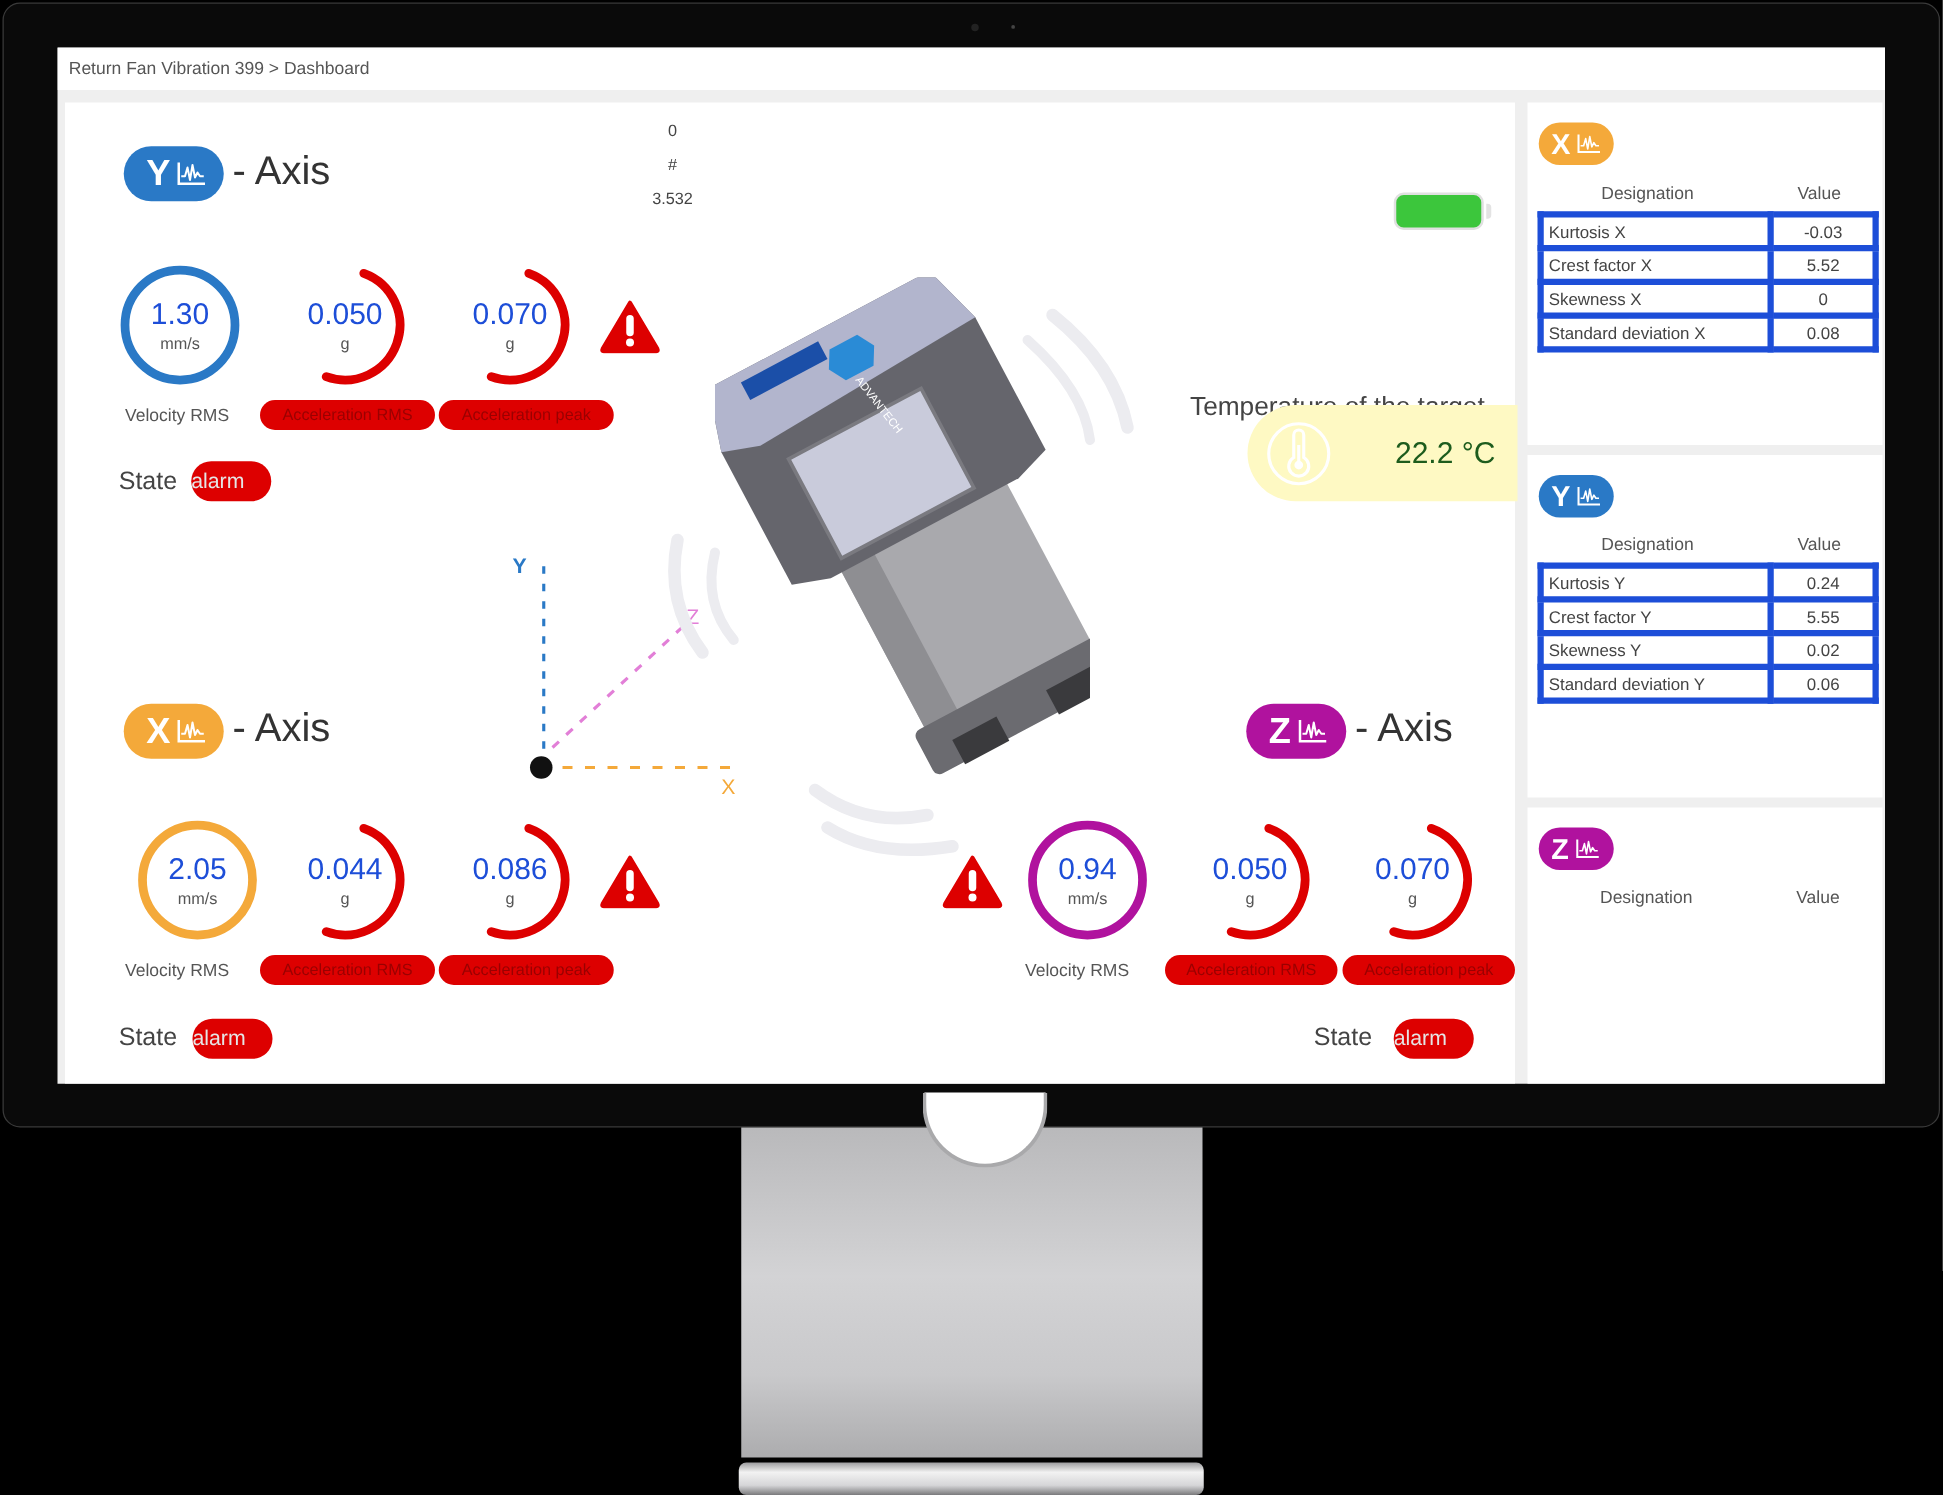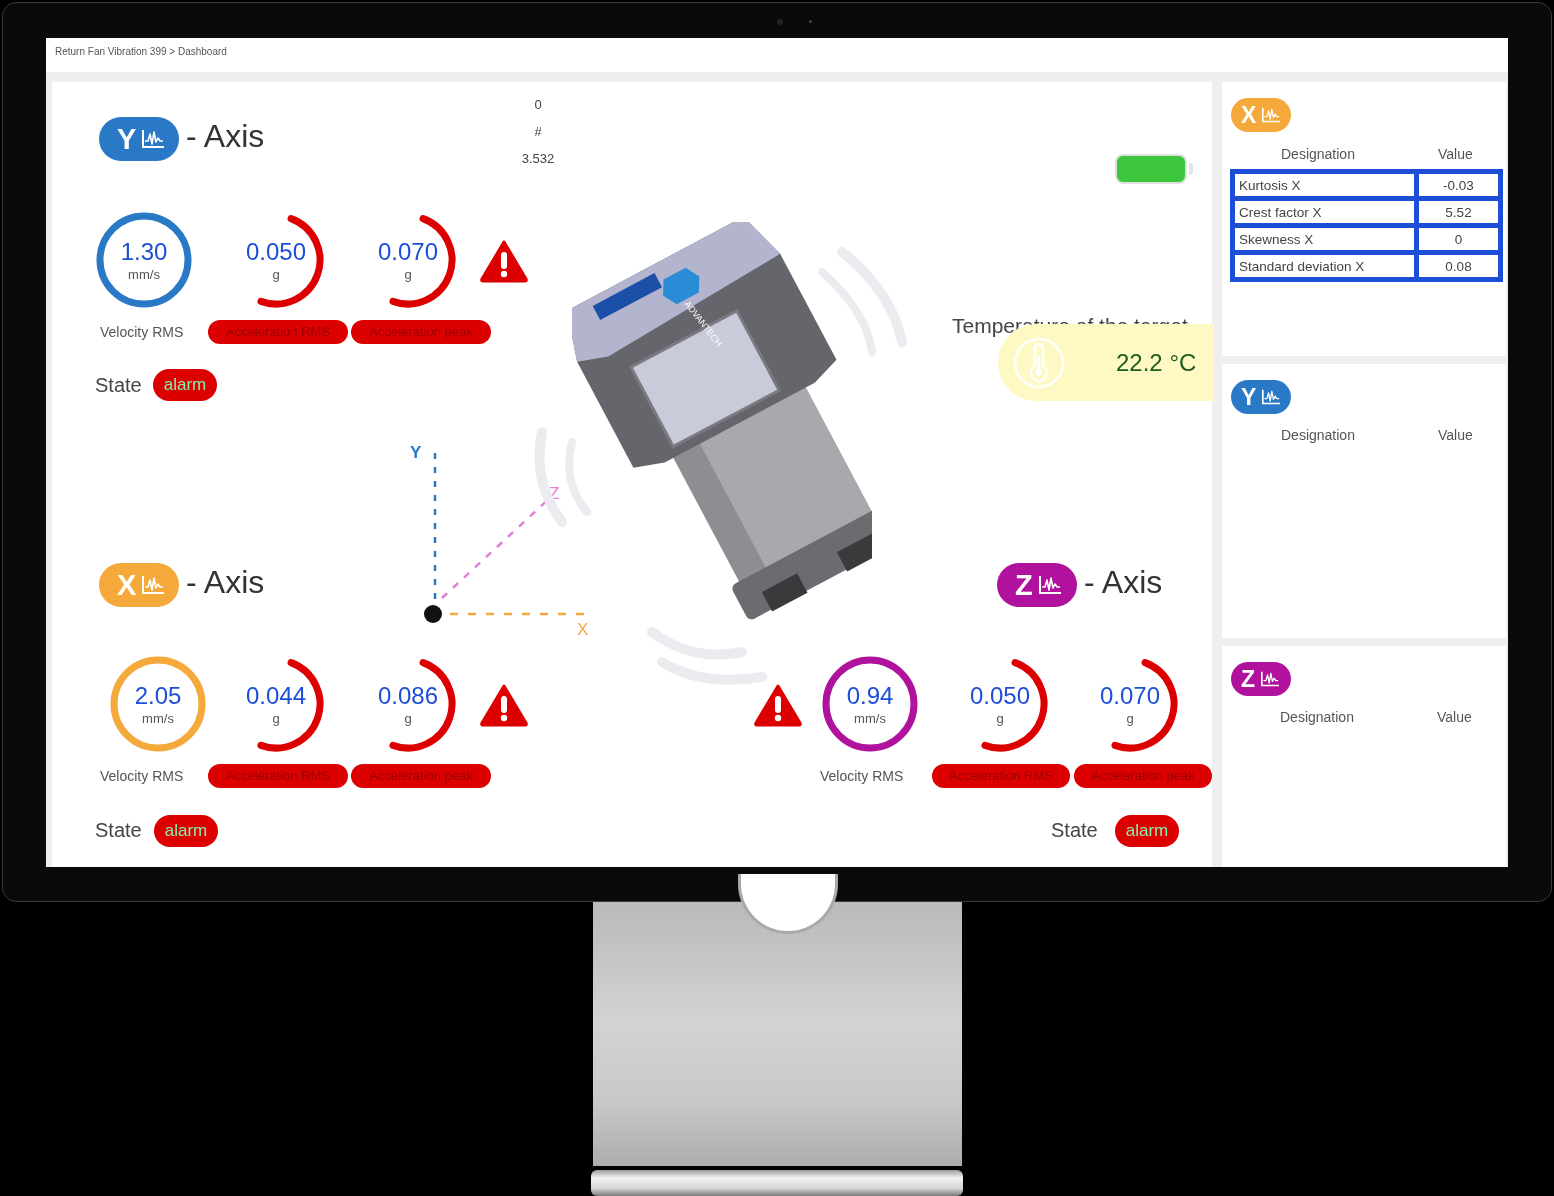--- a/index.html
+++ b/index.html
@@ -12,21 +12,21 @@
   .camera-dot { position: absolute; left: 806px; top: 17px; width: 3px; height: 3px; border-radius: 50%; background: #444; }
   .stand { position: absolute; left: 593px; top: 902px; width: 369px; height: 264px;
            background: linear-gradient(180deg,#b9b9bb 0%,#d3d3d5 45%,#c9c9cb 75%,#acacae 100%); }
   .stand-hole { position: absolute; left: 145px; top: -28px; width: 100px; height: 60px; border-radius: 0 0 50px 50px; background: #fff; border: 3px solid #a9a9ab; border-top: none; }
   .stand-foot { position: absolute; left: 591px; top: 1170px; width: 372px; height: 26px; border-radius: 6px;
                 background: linear-gradient(180deg,#9c9c9e 0%,#f2f2f2 30%,#d6d6d8 70%,#7a7a7c 100%); }
 
   
   .screen { position: absolute; left: 46px; top: 38px; width: 1462px; height: 829px; background: #efefef; overflow: hidden; }
   .topbar { position: absolute; left: 0; top: 0; width: 1462px; height: 34px; background: #fff; }
-  .breadcrumb { position: absolute; left: 9px; top: 8px; font-size: 10px; color: #555; }
+  .breadcrumb { position: absolute; left: 9px; top: 8px; font-size: 14px; color: #555; }
 
   .main-panel { position: absolute; left: 6px; top: 44px; width: 1160px; height: 785px; background: #fff; }
   .side-panel { position: absolute; left: 1176px; width: 284px; background: #fff; }
   .sp-x { top: 44px; height: 274px; }
   .sp-y { top: 326px; height: 274px; }
   .sp-z { top: 608px; height: 221px; }
 
   
   .badge { position: absolute; height: 44px; border-radius: 22px; color: #fff; display: flex; align-items: center; padding-left: 18px; gap: 4px; }
   .badge .letter { font-size: 29px; font-weight: bold; line-height: 1; }
@@ -37,21 +37,21 @@
   .axis-title { position: absolute; font-size: 32px; color: #333; }
 
   
   .gauge { position: absolute; width: 100px; height: 100px; }
   .gauge svg { position: absolute; left: 0; top: 0; }
   .gauge .val { position: absolute; left: 0; top: 28px; width: 100px; text-align: center; font-size: 24px; color: #1d4ed8; }
   .gauge .unit { position: absolute; left: 0; top: 57px; width: 100px; text-align: center; font-size: 13px; color: #555; }
   .gauge-label { position: absolute; font-size: 14px; color: #555; }
   .pill { position: absolute; height: 24px; border-radius: 12px; background: #dd0000; color: #9a0000; font-size: 13px; text-align: center; line-height: 24px; white-space: nowrap; overflow: hidden; }
   .state-label { position: absolute; font-size: 20px; color: #444; }
-  .state-pill { position: absolute; width: 64px; height: 32px; border-radius: 16px; background: #dd0000; color: #86efac; font-size: 17px; text-align: center; line-height: 32px; }
+  .state-pill { position: absolute; width: 64px; height: 32px; border-radius: 16px; background: #dd0000; color: #e5e5e5; font-size: 17px; line-height: 32px; }
   .warn { position: absolute; width: 50px; height: 44px; }
 
   
   .counter { position: absolute; left: 466px; width: 40px; text-align: center; font-size: 13px; color: #444; }
 
   .battery { position: absolute; left: 1063px; top: 72px; width: 72px; height: 30px; border-radius: 8px; border: 2px solid #e0e0e0; background: #3cc63c; }
   .battery-tip { position: absolute; left: 1137px; top: 81px; width: 4px; height: 12px; border-radius: 0 3px 3px 0; background: #e3e3e3; }
 
   .temp-title { position: absolute; left: 900px; top: 200px; font-size: 21px; color: #444; margin-top: 32px; }
   .temp-box { position: absolute; left: 946px; top: 242px; width: 216px; height: 77px; background: #fef9c3; border-radius: 40px 0 0 40px; }
@@ -311,20 +311,40 @@
 
   <div class="side-panel sp-y">
     <div class="badge badge-sm" style="left:9px;top:16px;width:60px;background:#2a79c6;">
       <span class="letter">Y</span>
       <svg>
           <use href="#wave"></use>
         </svg>
     </div>
     <div class="tbl-head" style="left:59px;top:63px;">Designation</div>
     <div class="tbl-head" style="left:216px;top:63px;">Value</div>
+    <table class="stats" style="top:86px;">
+      <tbody>
+          <tr>
+            <td>Kurtosis Y</td>
+            <td class="v">0.24</td>
+          </tr>
+      <tr>
+            <td>Crest factor Y</td>
+            <td class="v">5.55</td>
+          </tr>
+      <tr>
+            <td>Skewness Y</td>
+            <td class="v">0.02</td>
+          </tr>
+      <tr>
+            <td>Standard deviation Y</td>
+            <td class="v">0.06</td>
+          </tr>
+    </tbody>
+      </table>
   </div>
 
   <div class="side-panel sp-z">
     <div class="badge badge-sm" style="left:9px;top:16px;width:60px;background:#b0129e;">
       <span class="letter">Z</span>
       <svg>
           <use href="#wave"></use>
         </svg>
     </div>
     <div class="tbl-head" style="left:58px;top:63px;">Designation</div>

